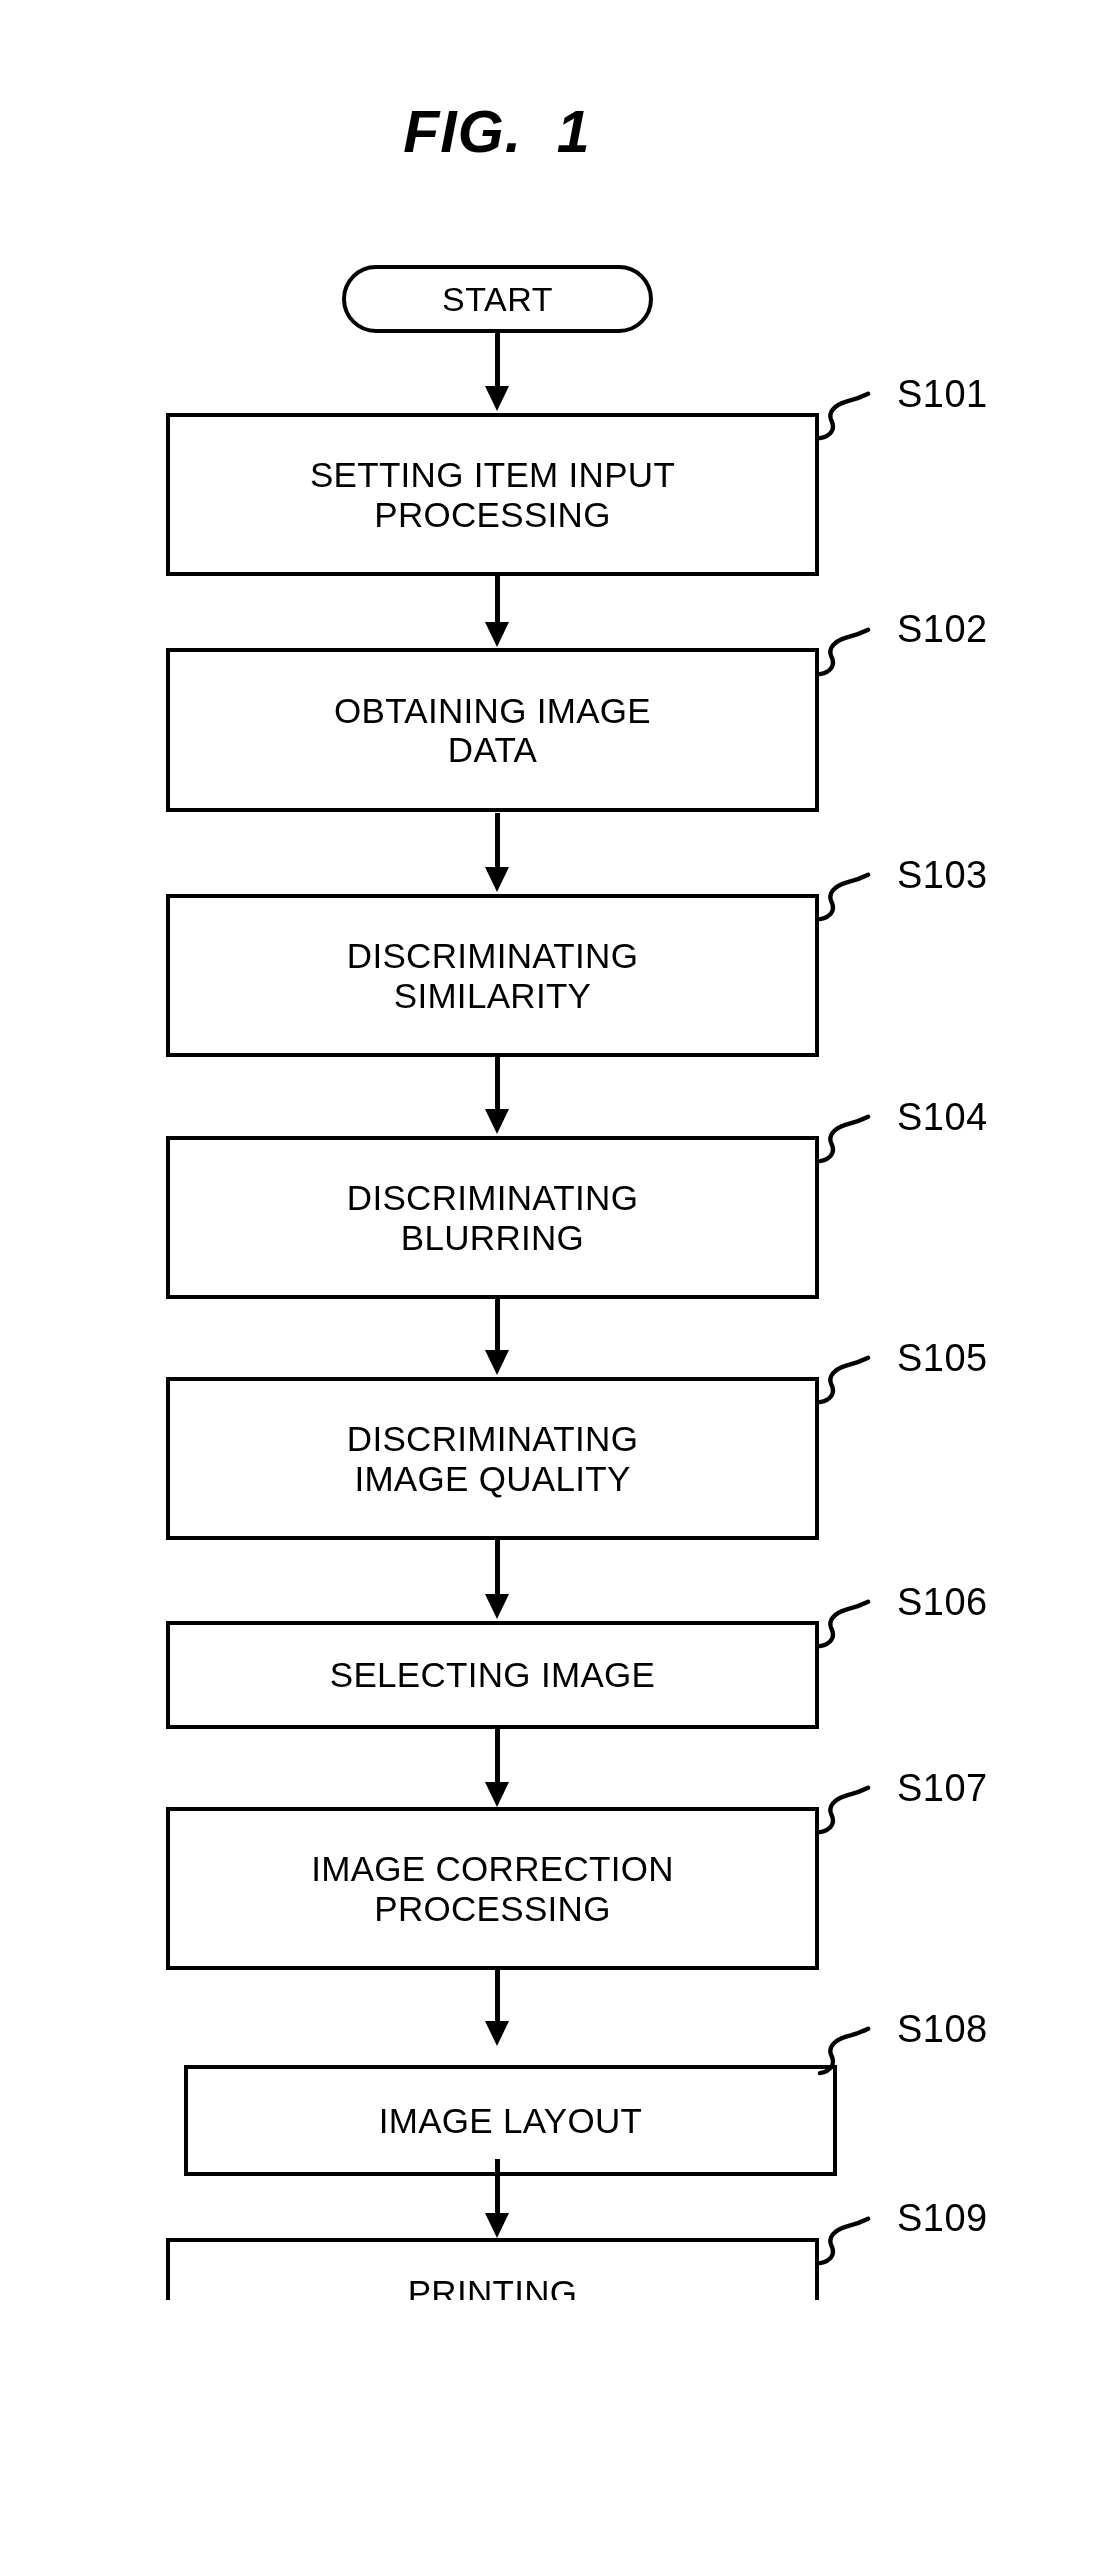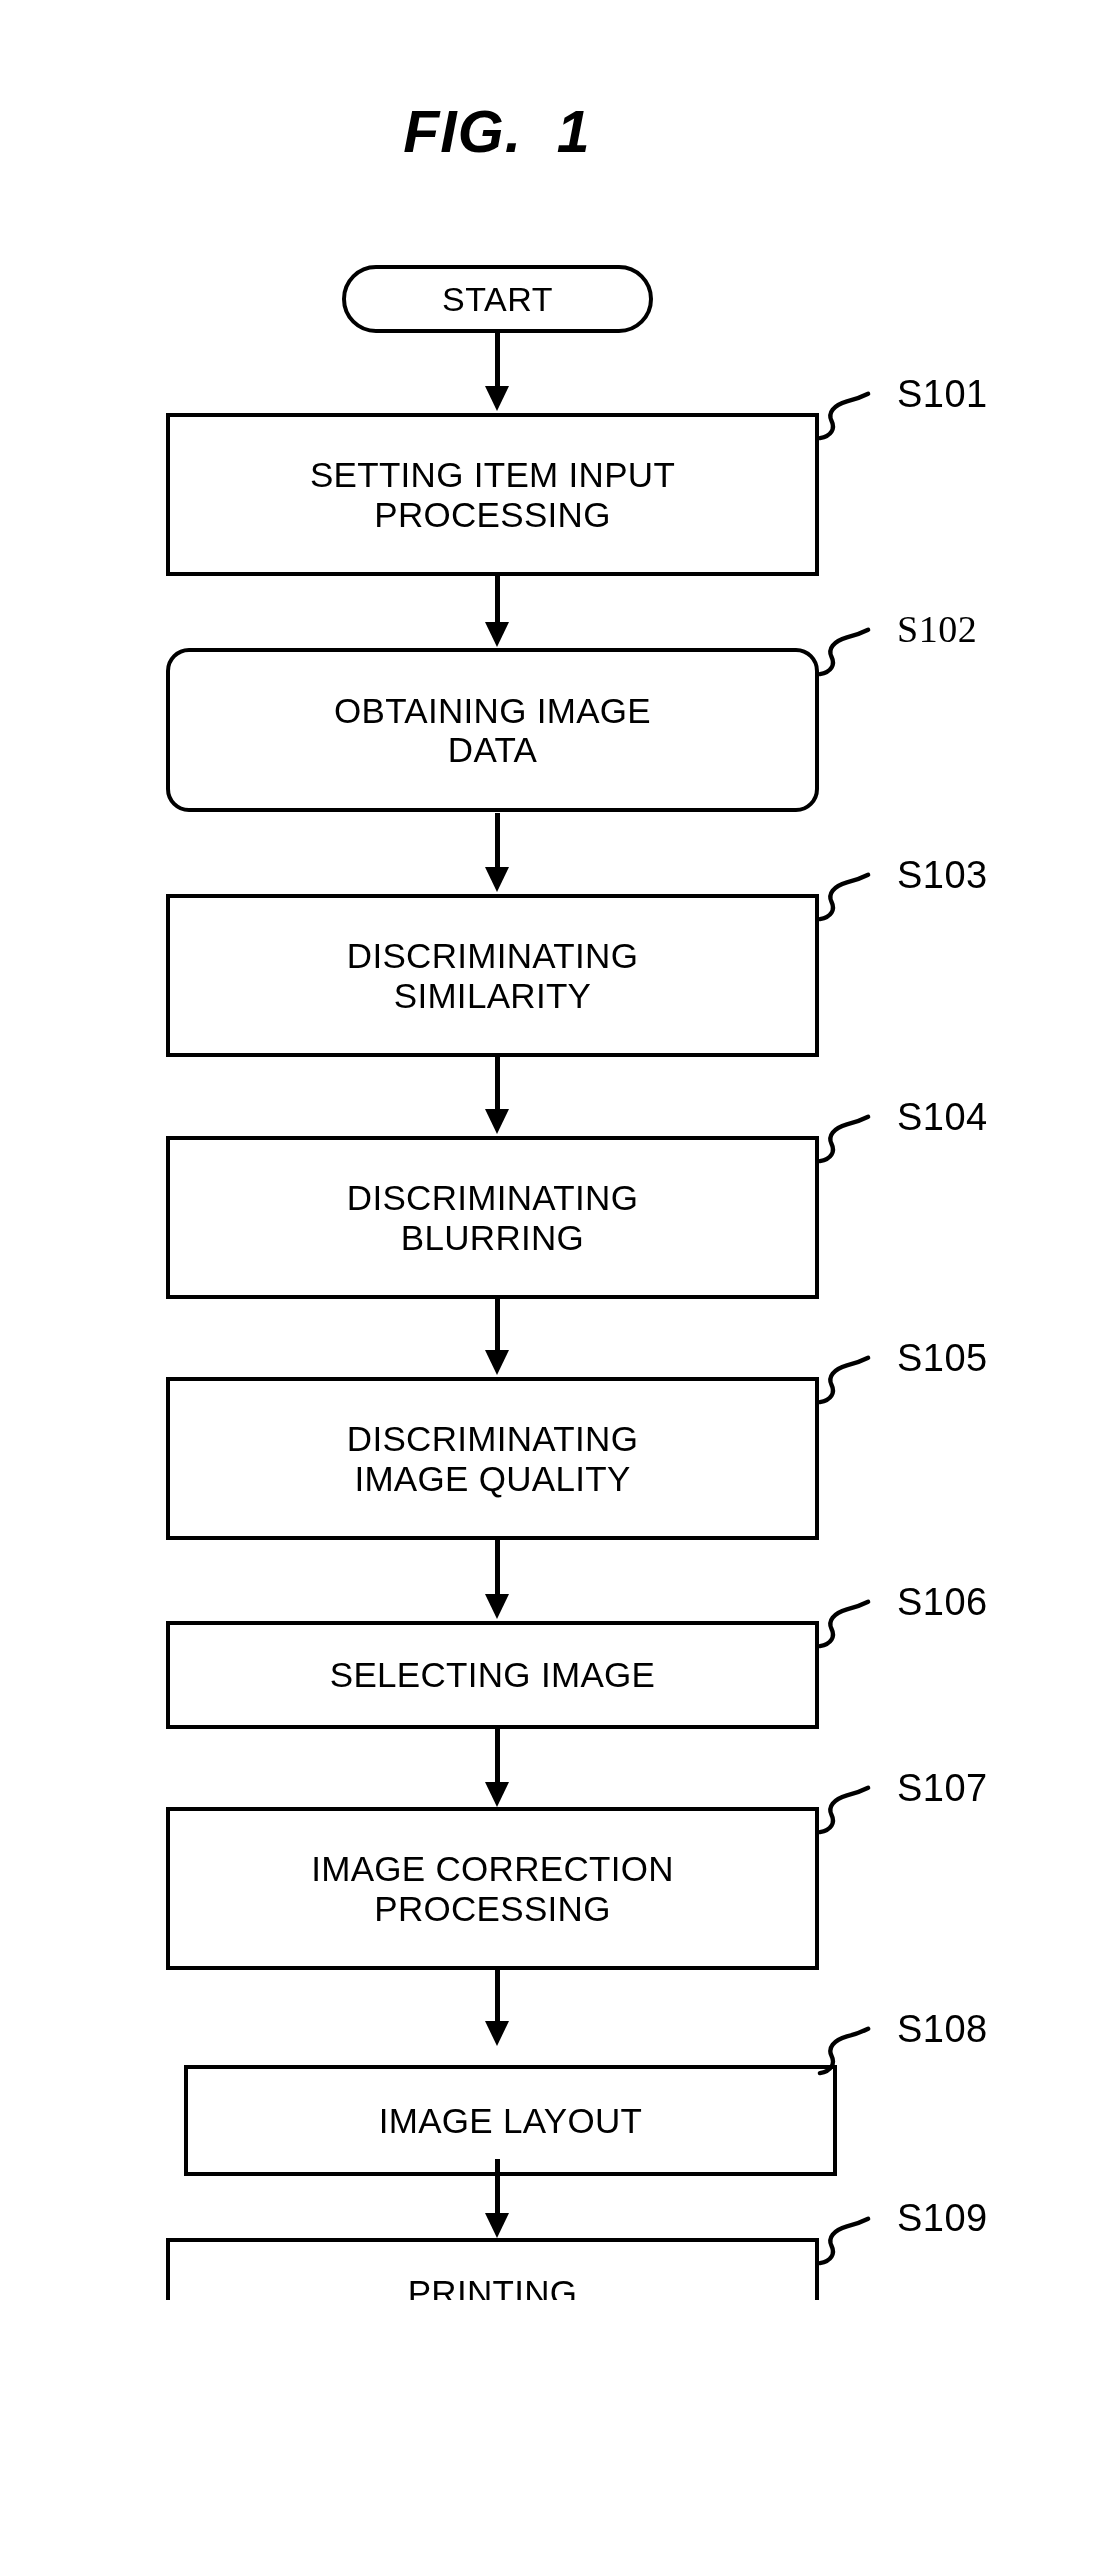--- a/index.html
+++ b/index.html
@@ -120,30 +120,30 @@
   <div class="leader" style="left:818px; top:386px;">
     <svg width="54" height="54" viewBox="0 0 56 56">
       <path d="M2 54 C14 52, 18 44, 14 36 C10 28, 16 20, 30 16 C38 14, 44 12, 52 8" fill="none" stroke="#000000" stroke-width="4.5" stroke-linecap="round"></path>
     </svg>
   </div>
   <div class="step-ref" style="left:863px; top:375px;">S101</div>
 
   <div class="connector" style="left:495px; top:576px; height:48px;"></div>
   <div class="arrowhead" style="left:485px; top:622px;"></div>
 
-  <div class="process" style="left:166px; top:648px; width:653px; height:164px;border-radius:23px;">
+  <div class="process" style="left:166px; top:648px; width:653px; height:164px;">
     <span class="label">OBTAINING IMAGE
 DATA</span>
   </div>
   <div class="leader" style="left:818px; top:622px;">
     <svg width="54" height="54" viewBox="0 0 56 56">
       <path d="M2 54 C14 52, 18 44, 14 36 C10 28, 16 20, 30 16 C38 14, 44 12, 52 8" fill="none" stroke="#000000" stroke-width="4.5" stroke-linecap="round"></path>
     </svg>
   </div>
-  <div class="step-ref" style="left:863px; top:610px;font-family:Liberation Serif, serif;">S102</div>
+  <div class="step-ref" style="left:863px; top:610px;">S102</div>
 
   <div class="connector" style="left:495px; top:813px; height:56px;"></div>
   <div class="arrowhead" style="left:485px; top:867px;"></div>
 
   <div class="process" style="left:166px; top:894px; width:653px; height:163px;">
     <span class="label">DISCRIMINATING
 SIMILARITY</span>
   </div>
   <div class="leader" style="left:818px; top:867px;">
     <svg width="54" height="54" viewBox="0 0 56 56">

